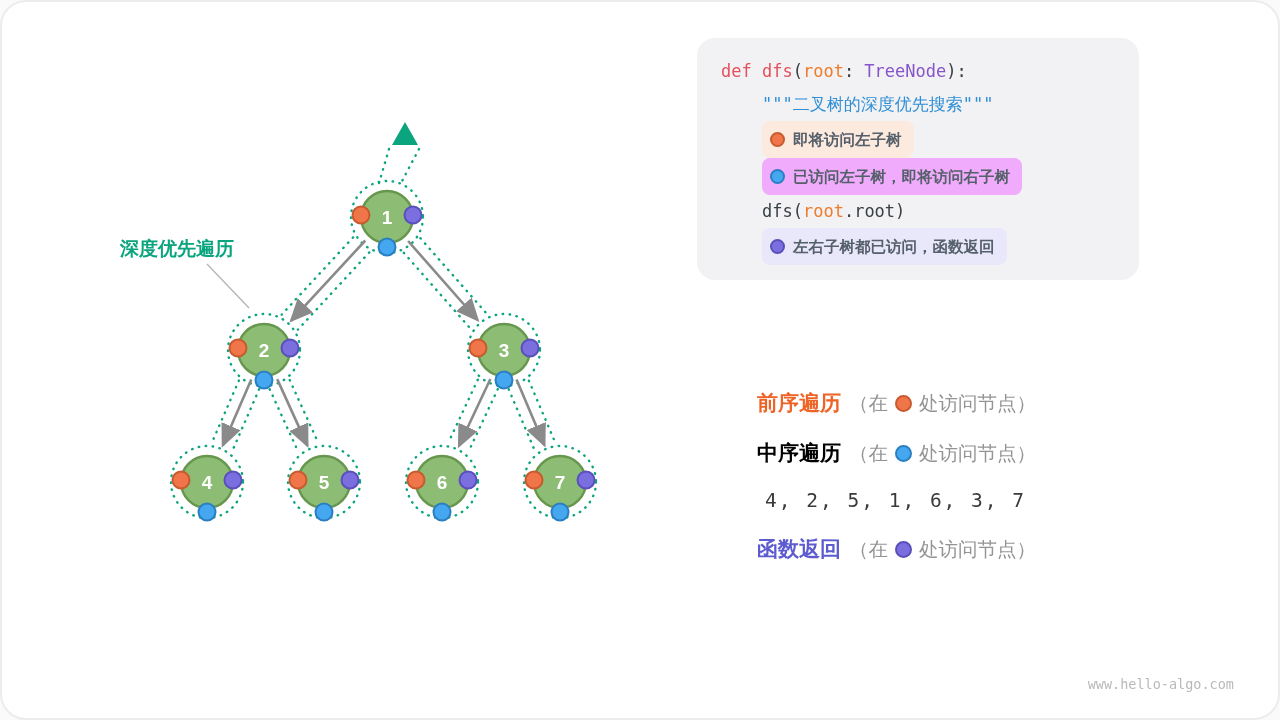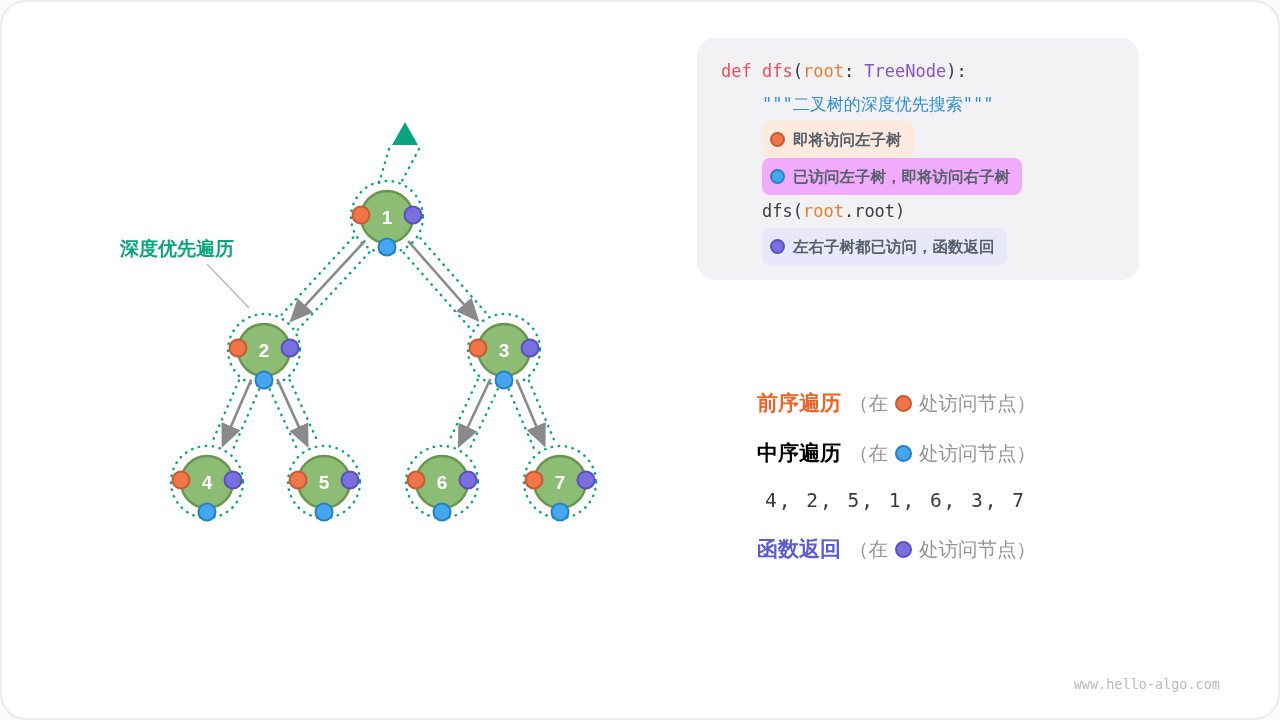--- a/index.html
+++ b/index.html
@@ -52,21 +52,21 @@
   .name-blue{color:#000000;}
   .name-purple{color:#5d5bd0;}
   .trav-paren{display:flex;align-items:center;gap:7px;color:#949494;font-weight:normal;font-size:19.5px;}
   .inline-dot{width:17px;height:17px;}
   .trav-seq{
     font-family:"DejaVu Sans Mono",monospace;font-size:19.5px;color:#3a3a3a;
     letter-spacing:2px;padding-left:8px;height:24px;
   }
   
   .watermark{
-    position:absolute;right:58px;bottom:26px;
+    position:absolute;right:44px;bottom:26px;
     font-family:"DejaVu Sans Mono",monospace;font-size:13.5px;color:#b9b9b9;
   }
 </style>
 </head>
 <body>
 
 <div class="card">
 
   <svg class="tree-svg" width="680" height="640" viewBox="0 0 680 640">
 

